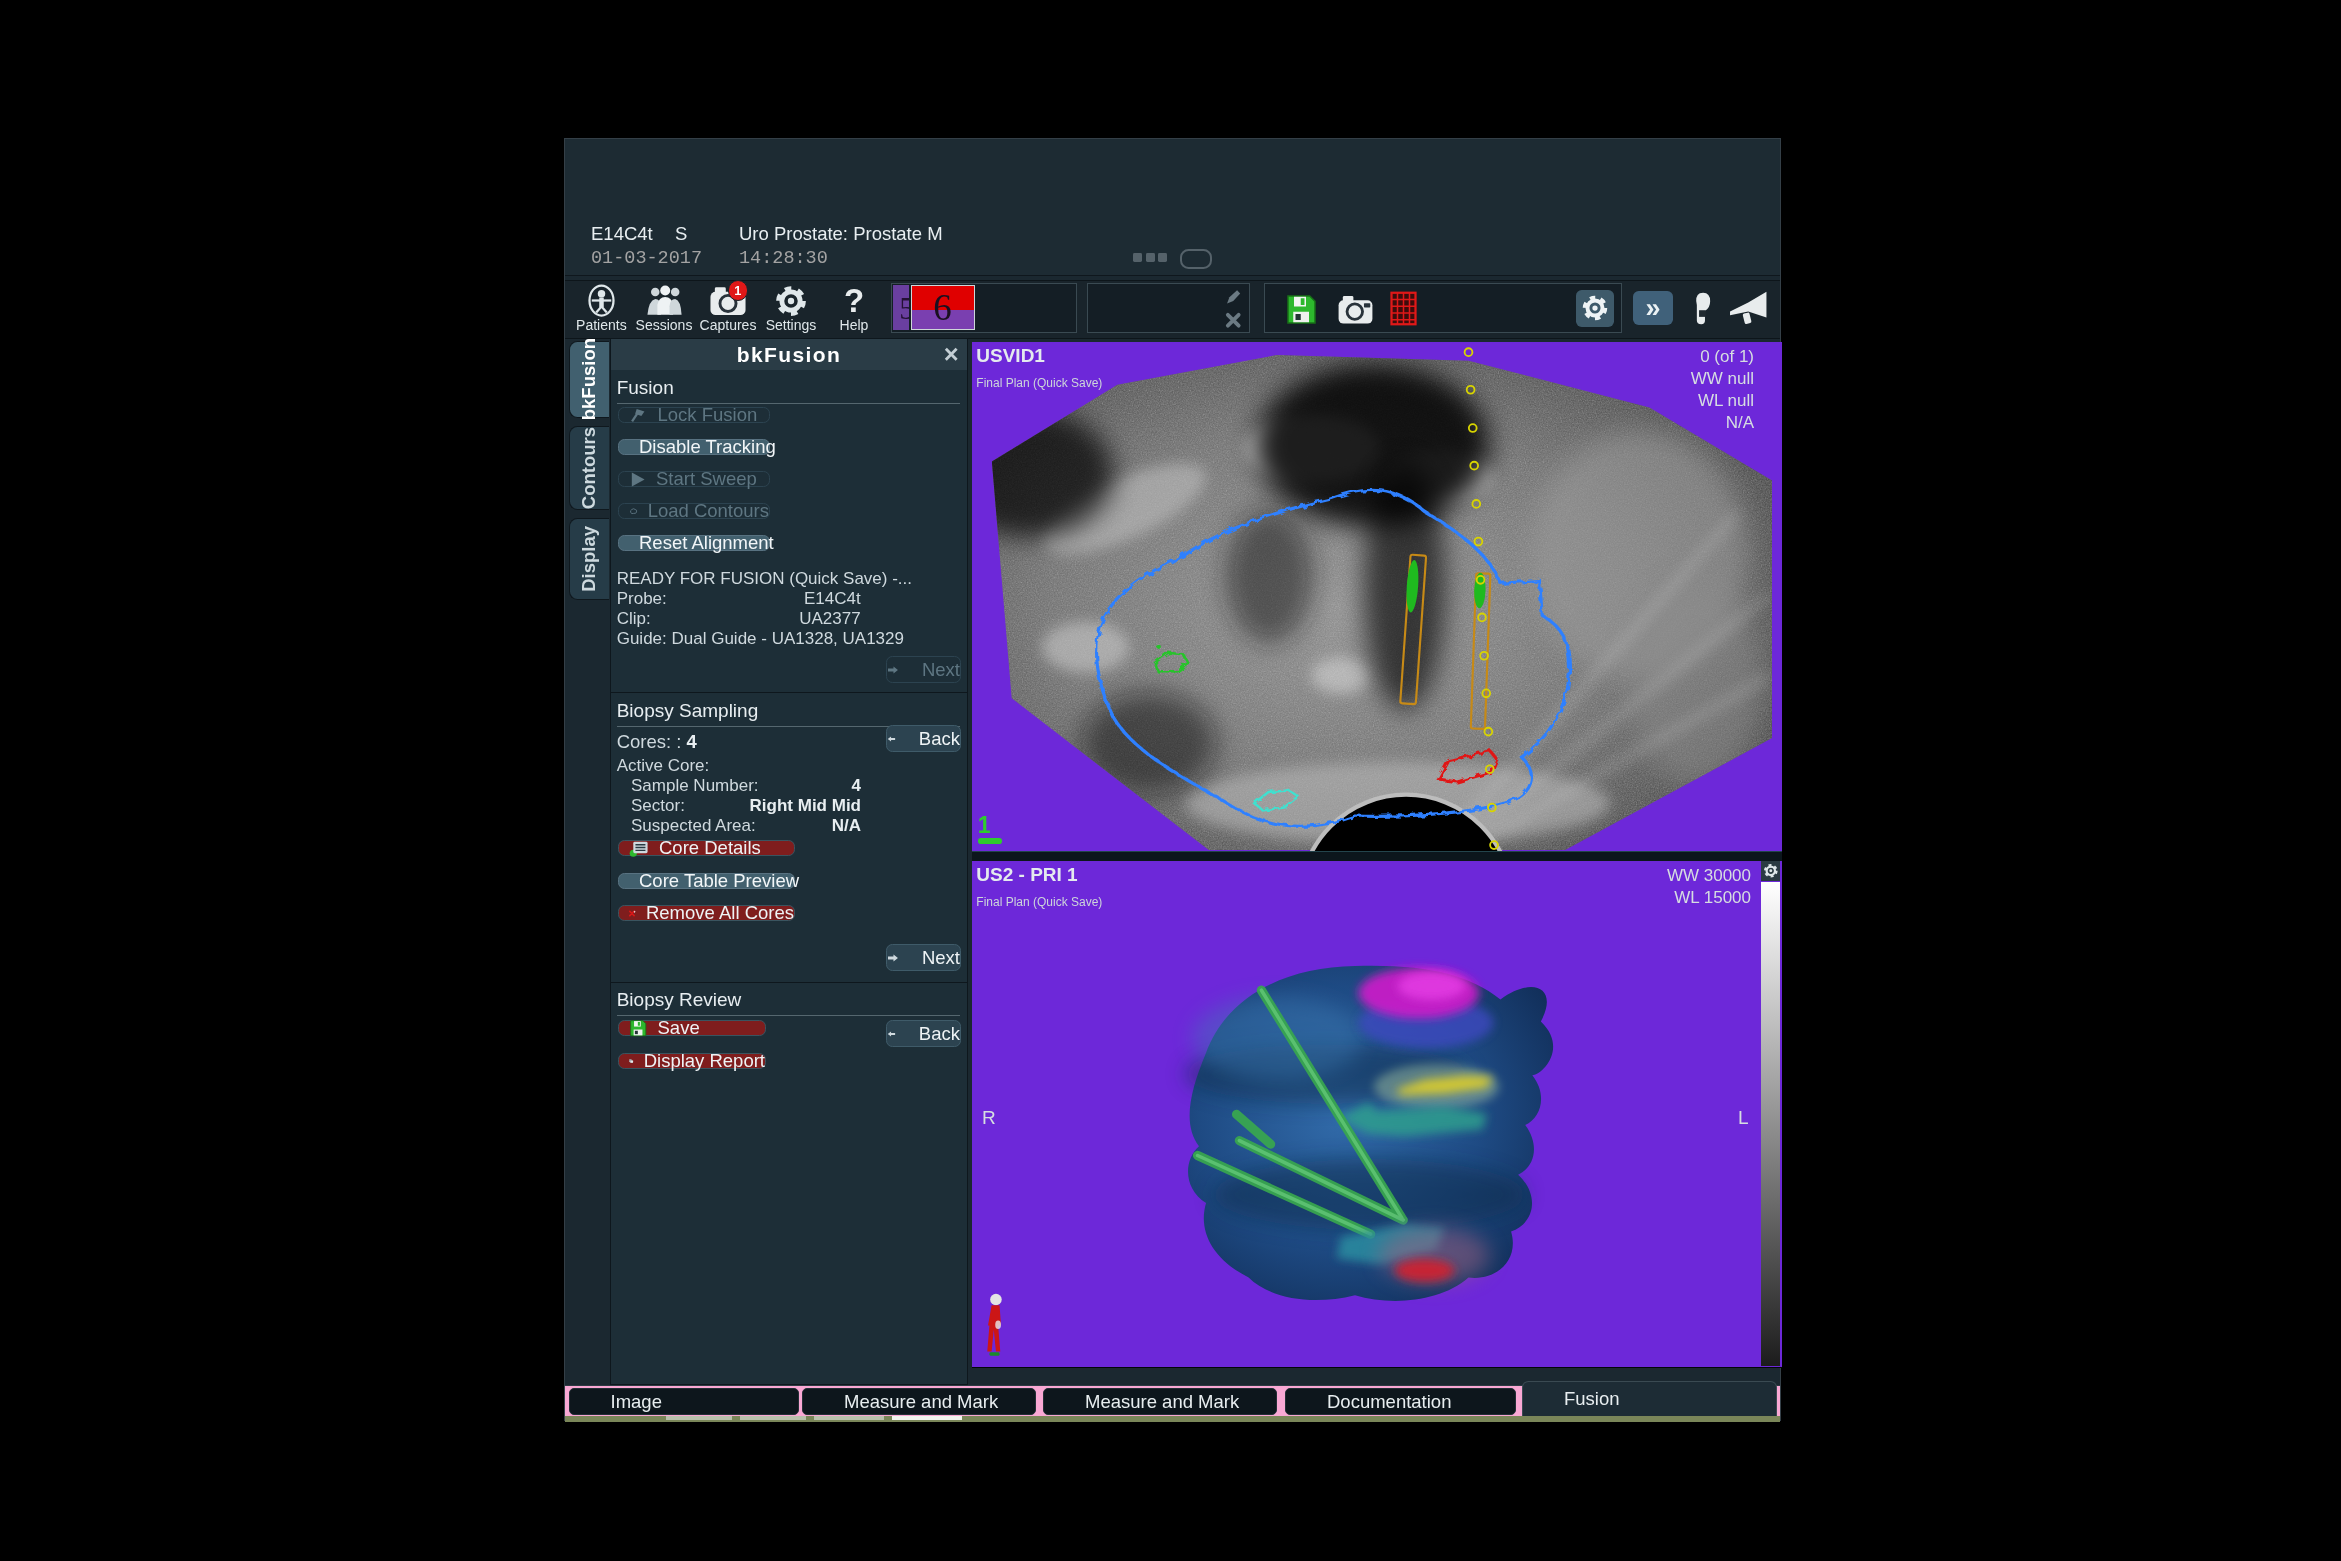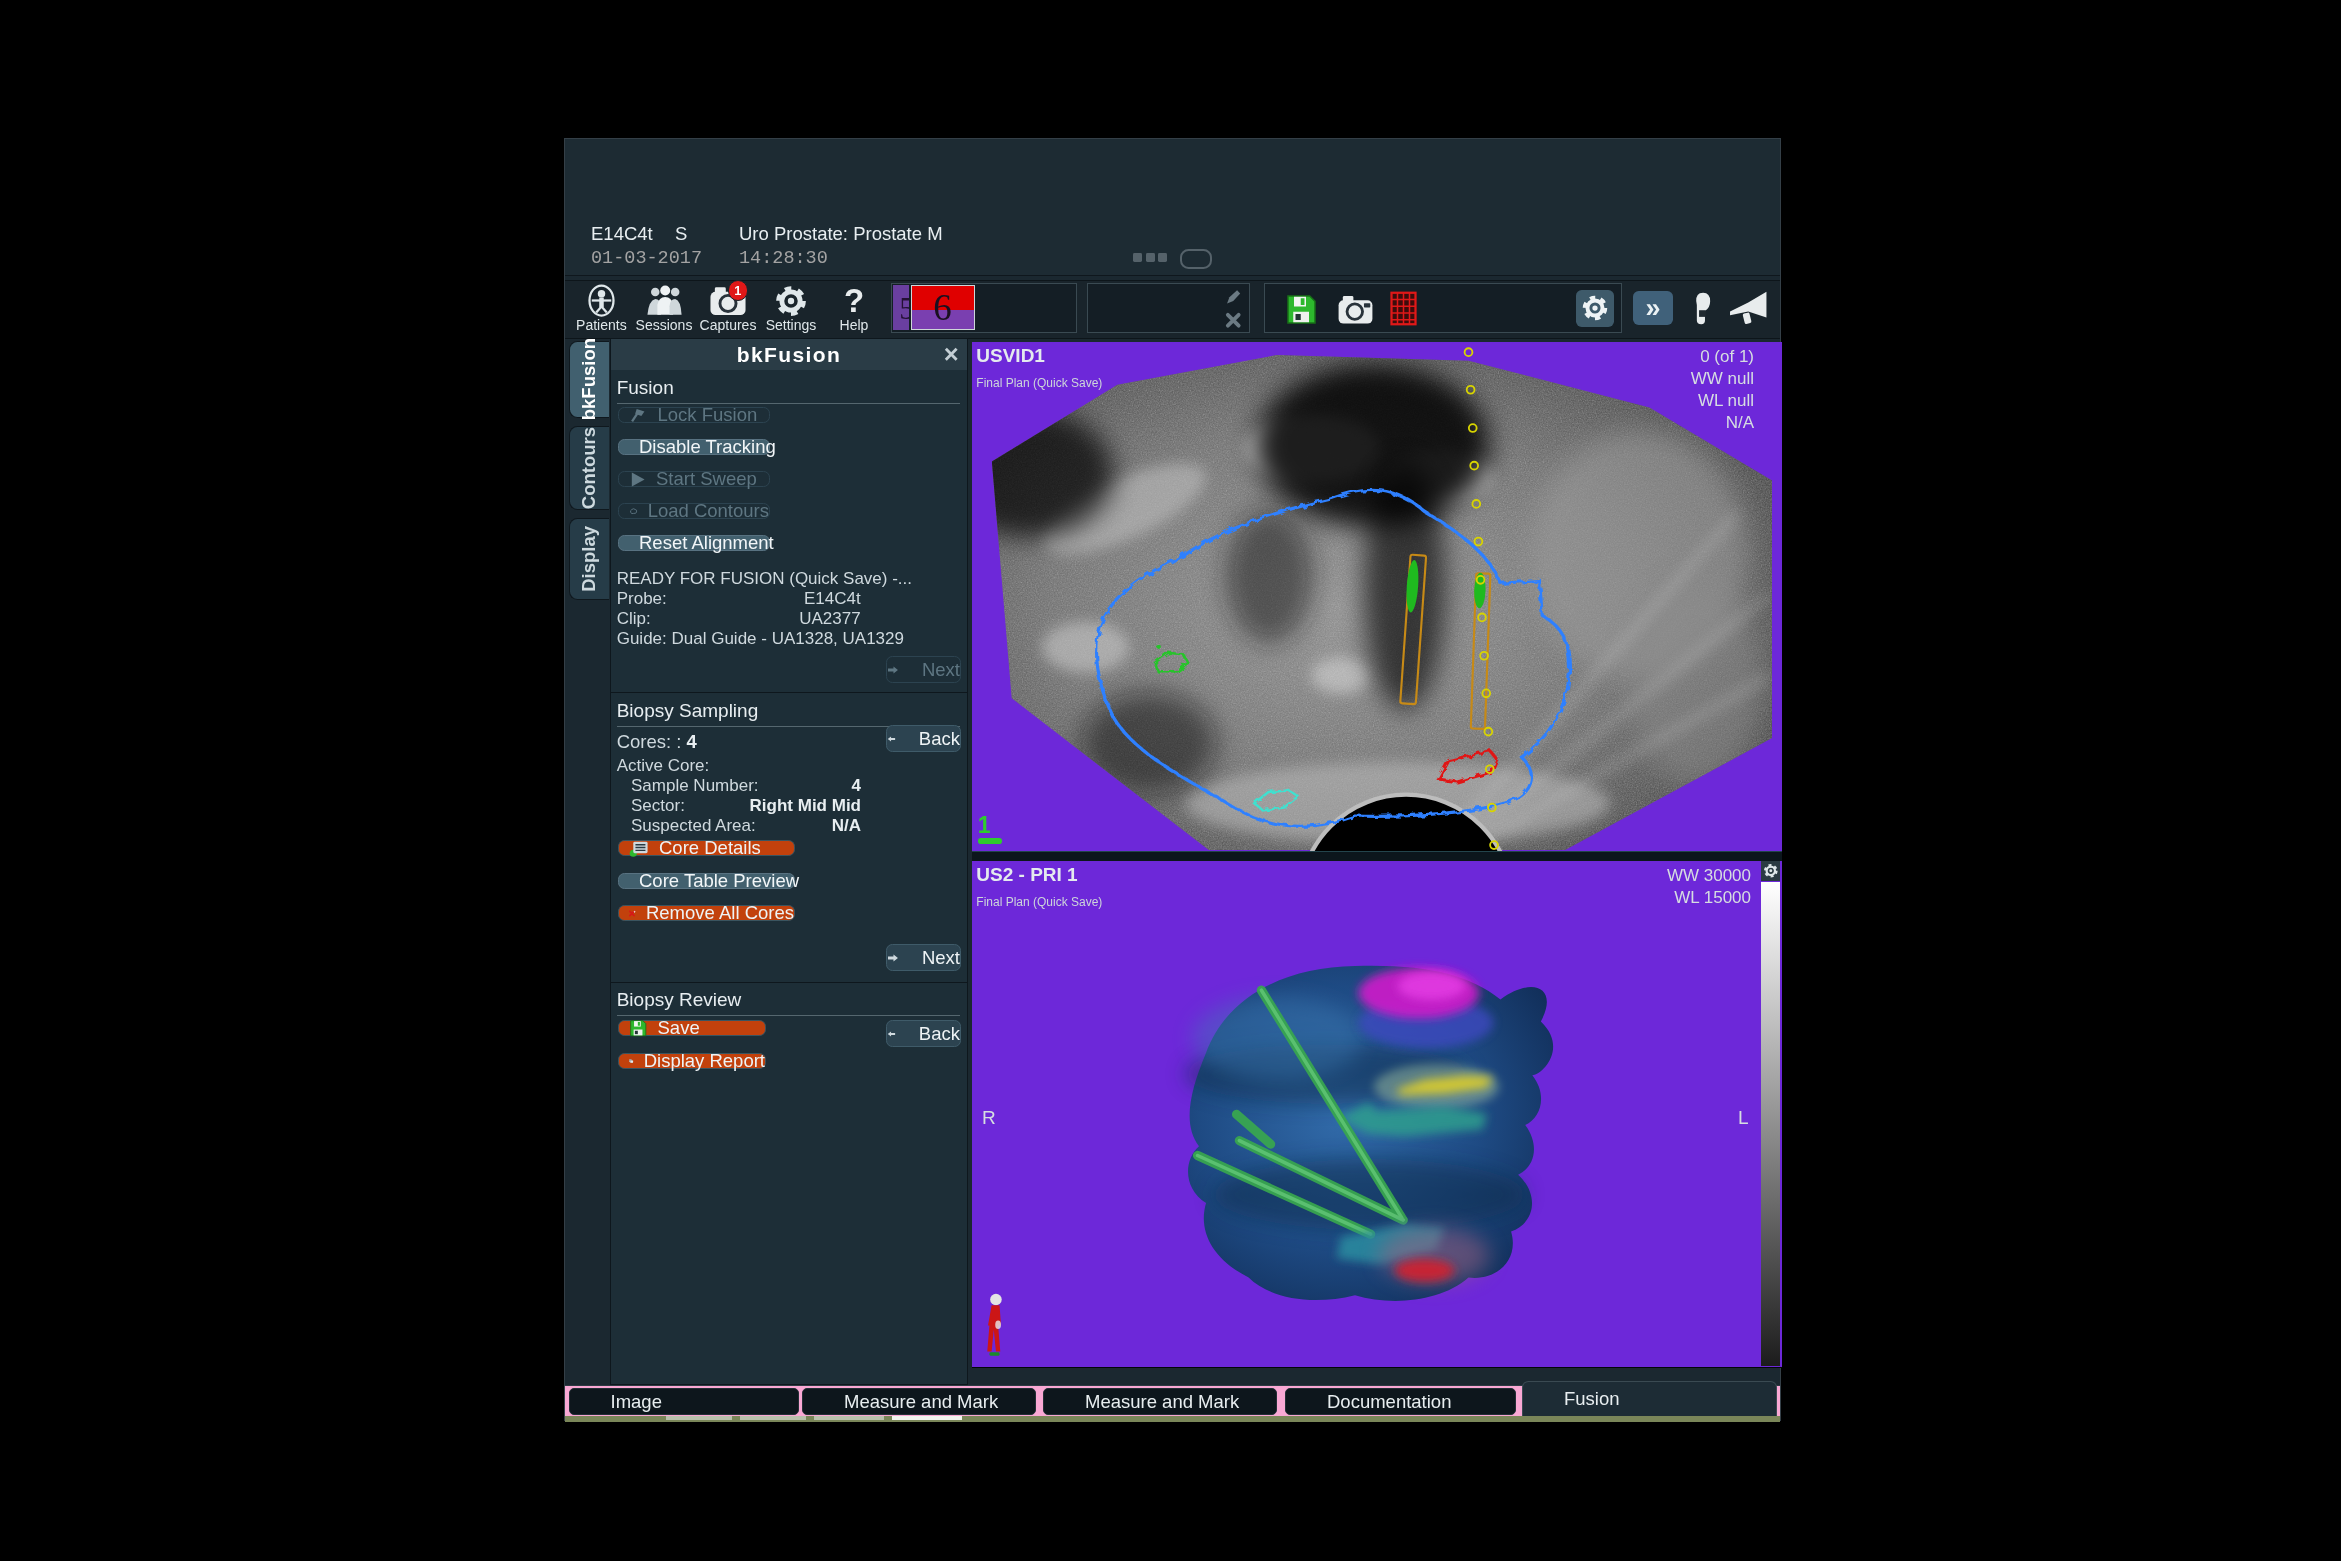--- a/index.html
+++ b/index.html
@@ -50,21 +50,21 @@
                display:flex;align-items:center;justify-content:center;
                font-size:21px;font-weight:bold;color:#fff;letter-spacing:1.4px;}
   .panel-close{position:absolute;right:7px;top:1.4px;font-size:25.5px;color:#c3ced4;font-weight:bold;cursor:default;}
   .sec-label{position:absolute;left:5.7px;width:343px;font-size:19px;color:#e8eef1;
              border-bottom:1.4px solid #55676f;padding-bottom:4.3px;}
   .sec-line{position:absolute;left:0;width:100%;height:1.4px;background:#0e171d;}
   .pbtn{position:absolute;left:7px;height:16px;border-radius:6.4px;display:flex;align-items:center;
         gap:10px;padding-left:10px;box-sizing:border-box;font-size:18.5px;white-space:nowrap;cursor:default;}
   .pbtn.disabled{background:transparent;border:0.7px solid #2c4350;color:#5e7682;}
   .pbtn.lit{background:#42606e;border:0.7px solid #587281;color:#f2f6f8;}
-  .pbtn.norm{background:#c2410c;border:0.7px solid #3a545f;color:#eef3f5;}
+  .pbtn.norm{background:#7f1d1d;border:0.7px solid #3a545f;color:#eef3f5;}
   .navbtn{position:absolute;left:275px;width:75px;height:27px;border-radius:6.4px;display:flex;
           align-items:center;justify-content:center;gap:23px;font-size:18.5px;box-sizing:border-box;cursor:default;}
   .navbtn.on{background:#2c4350;border:0.7px solid #3f5b69;color:#eef3f5;}
   .navbtn.off{background:transparent;border:0.7px solid #2c4350;color:#5e7682;}
   .stat{position:absolute;left:5.7px;width:244px;font-size:17px;color:#cfd9de;white-space:nowrap;}
   .statrow{position:absolute;left:5.7px;width:244px;display:flex;justify-content:space-between;
            font-size:17px;color:#cfd9de;}
   .krow{position:absolute;left:20px;width:230px;display:flex;justify-content:space-between;
         font-size:17px;color:#cfd9de;}
   .krow .v{font-weight:bold;color:#e8eef1;}

